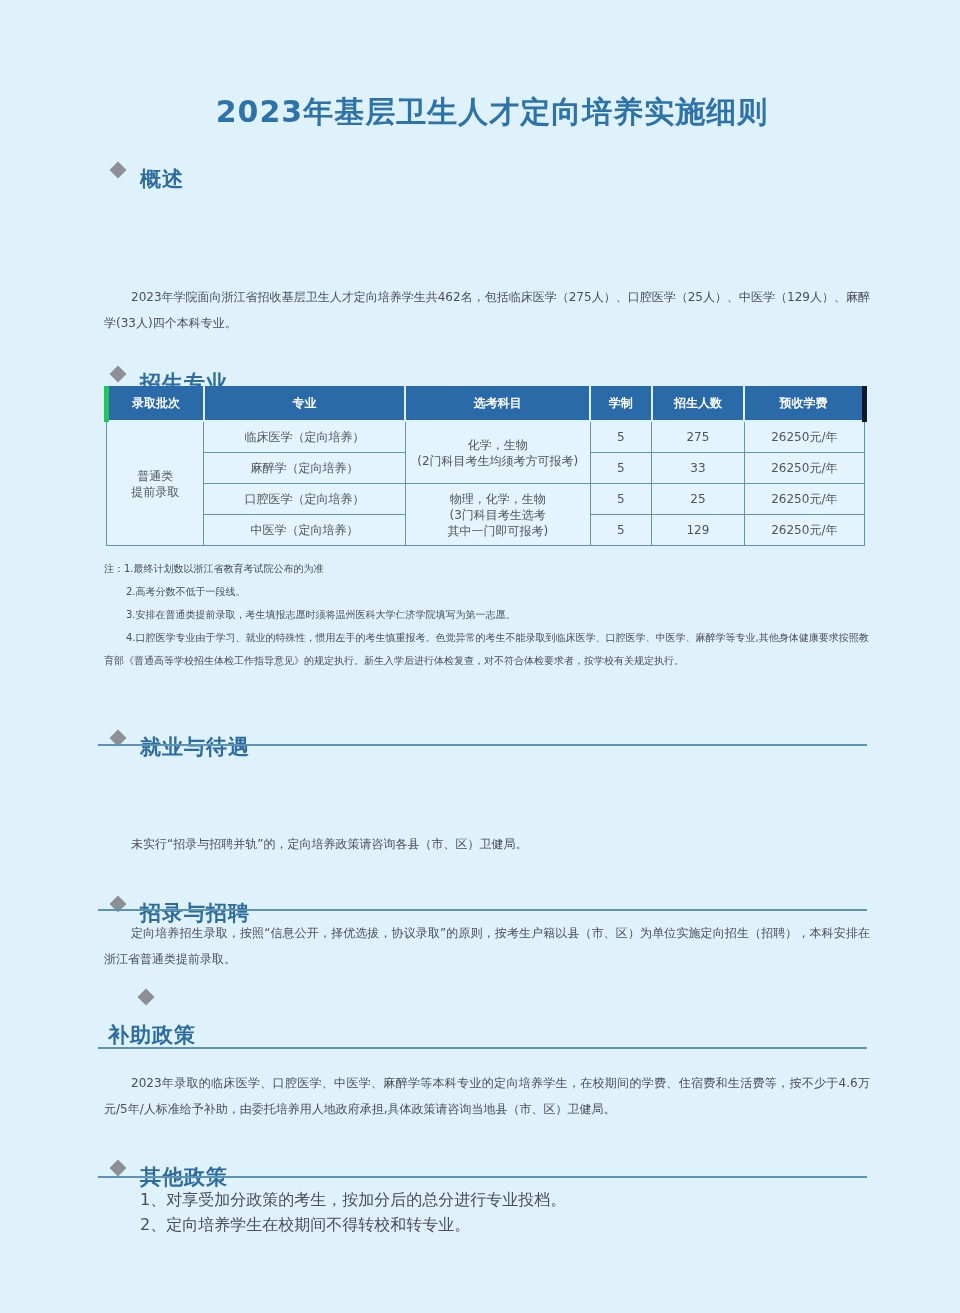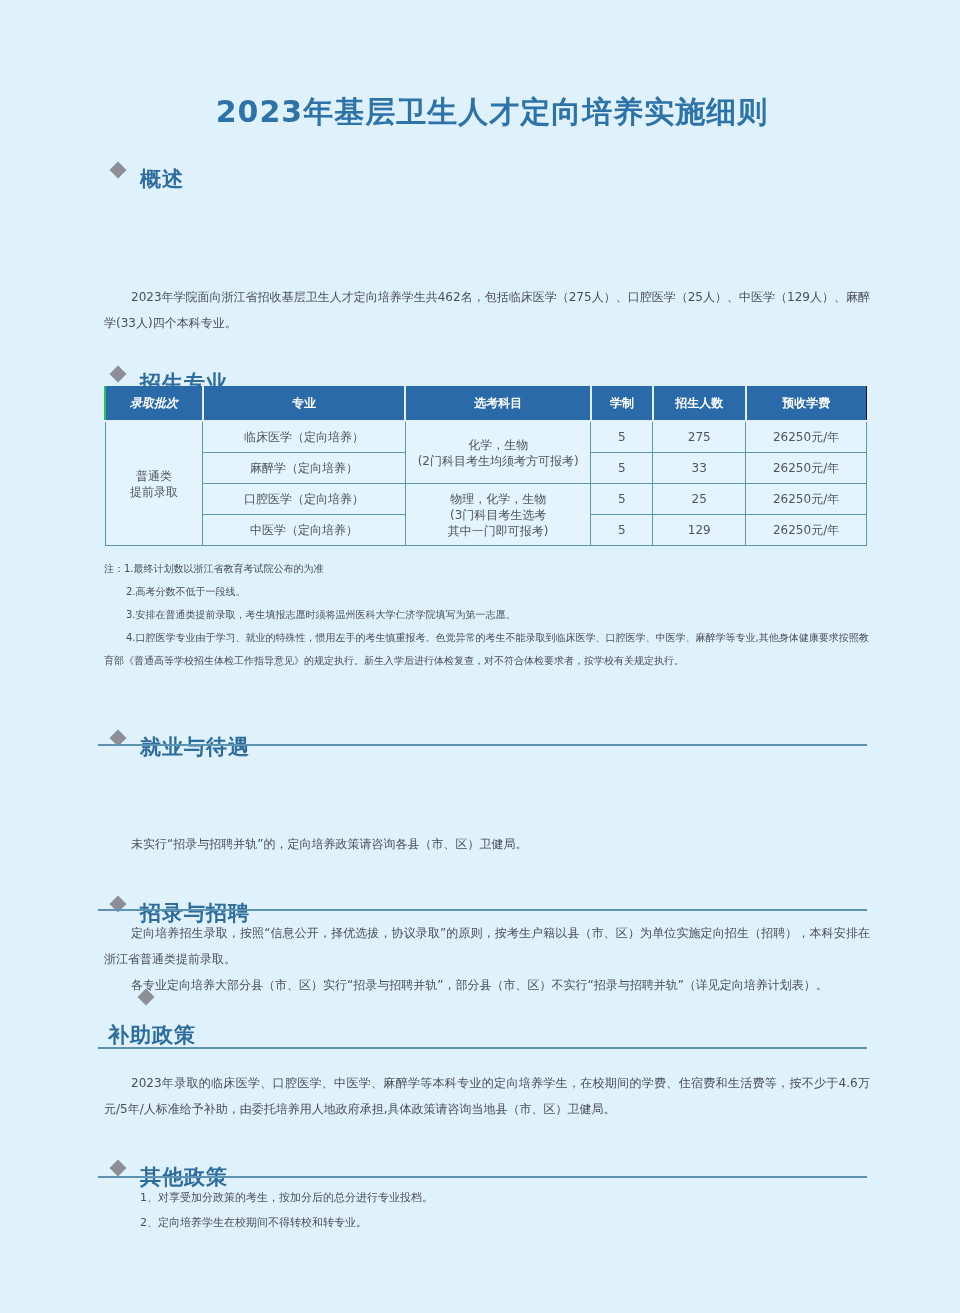--- a/index.html
+++ b/index.html
@@ -91,34 +91,34 @@
   }
   table.enroll th {
     background: #2a6aa9;
     color: #ffffff;
     font-weight: bold;
     height: 31px;
     border: 2px solid #dff2fc;
     border-top: 1px solid #2a6aa9;
     font-size: 12px;
   }
-  table.enroll th:first-child { border-left: 2px solid #22c55e; font-style: italic; }
-  table.enroll th:last-child { border-right: 1px solid #0f172a; }
+  table.enroll th:first-child { border-left: 5px solid #22c55e; }
+  table.enroll th:last-child { border-right: 5px solid #0f172a; }
   table.enroll td {
     border: 1px solid #5f94b6;
     text-align: center;
     height: 30px;
     padding: 0 2px;
     background: #e3f4fc;
     line-height: 16px;
   }
   .list-item {
     position: absolute;
     left: 140px;
-    font-size: 11px;
+    font-size: 16px;
     color: #4a4f55;
   }
 </style>
 </head>
 <body>
 
 <div class="page">
 
   <div class="title">2023年基层卫生人才定向培养实施细则</div>
 
@@ -204,21 +204,20 @@
   </div>
   <div class="rule" style="top:744px;"></div>
   <p class="para indent" style="top:831px;">未实行“招录与招聘并轨”的，定向培养政策请咨询各县（市、区）卫健局。</p>
 
   <div class="sec-head" style="top:881px;">
     <span class="diamond"></span>
     <span class="label">招录与招聘</span>
   </div>
   <div class="rule" style="top:909px;"></div>
   <p class="para indent" style="top:920px;">定向培养招生录取，按照“信息公开，择优选拔，协议录取”的原则，按考生户籍以县（市、区）为单位实施定向招生（招聘），本科安排在浙江省普通类提前录取。</p>
-  <p class="para indent" style="top:972px;">各专业定向培养大部分县（市、区）实行“招录与招聘并轨”，部分县（市、区）不实行“招录与招聘并轨”（详见定向培养计划表）。</p>
 
   <div class="sec-head" style="top:991px;flex-direction:column;">
     <span class="diamond"></span>
     <span class="label">补助政策</span>
   </div>
   <div class="rule" style="top:1047px;"></div>
   <p class="para indent" style="top:1070px;">2023年录取的临床医学、口腔医学、中医学、麻醉学等本科专业的定向培养学生，在校期间的学费、住宿费和生活费等，按不少于4.6万元/5年/人标准给予补助，由委托培养用人地政府承担,具体政策请咨询当地县（市、区）卫健局。</p>
 
   <div class="sec-head" style="top:1145px;">
     <span class="diamond"></span>

